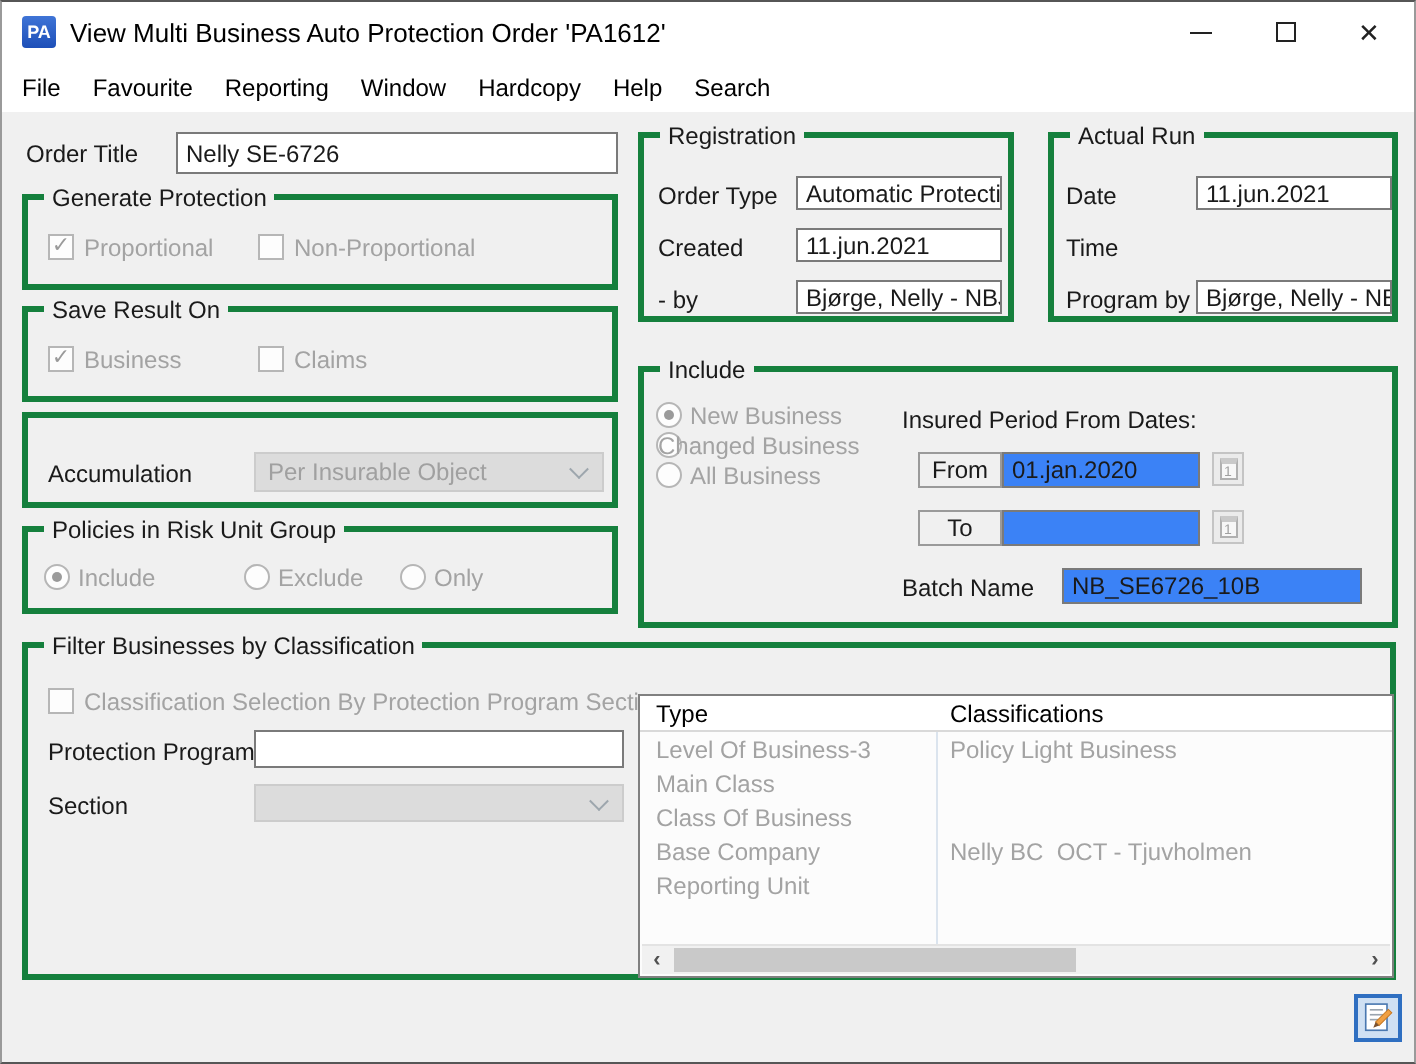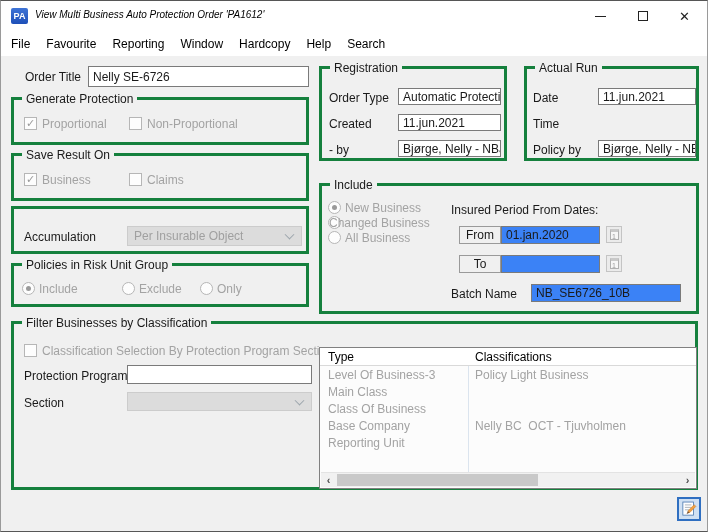--- a/index.html
+++ b/index.html
@@ -11,21 +11,21 @@
     border:1px solid #9a9a9a; border-top:1px solid #565656; border-bottom:1px solid #565656;
     font-size:12px; color:#1a1a1a;
   }
   
   .titlebar { position:absolute; left:0; top:0; width:100%; height:30px; background:#ffffff; }
   .app-icon {
     position:absolute; left:10px; top:7px; width:17px; height:16px; border-radius:2px;
     background:linear-gradient(#3f74d6,#1d4fb8); color:#fff; font-size:9px; font-weight:bold;
     display:flex; align-items:center; justify-content:center; letter-spacing:0;
   }
-  .title-text { position:absolute; left:34px; top:8px; font-size:10px; color:#000; white-space:nowrap;font-style:italic; }
+  .title-text { position:absolute; left:34px; top:8px; font-size:13px; color:#000; white-space:nowrap; }
   .winbtn { position:absolute; top:0; width:33px; height:30px; display:flex; align-items:center; justify-content:center; cursor:default; }
   .min-glyph { width:11px; height:0; border-top:1px solid #222; display:block; }
   .max-glyph { width:10px; height:10px; border:1px solid #222; display:block; }
   .close-glyph { font-size:13px; color:#222; line-height:1; }
   
   .menubar { position:absolute; left:0; top:30px; width:100%; height:25px; background:#ffffff; padding-left:10px; display:flex; align-items:center; }
   .menu-item { padding:0 8px; font-size:12px; color:#000; }
   .menu-item:first-child { padding-left:0; }
   
   .lbl { position:absolute; white-space:nowrap; color:#1a1a1a; }
@@ -78,21 +78,21 @@
   <div class="menubar">
     <span class="menu-item">File</span>
     <span class="menu-item">Favourite</span>
     <span class="menu-item">Reporting</span>
     <span class="menu-item">Window</span>
     <span class="menu-item">Hardcopy</span>
     <span class="menu-item">Help</span>
     <span class="menu-item">Search</span>
   </div>
 
-  <div class="lbl" style="left:24px; top:69px;text-align:center;">Order Title</div>
+  <div class="lbl" style="left:12px; top:69px;text-align:center;">Order Title</div>
   <div class="tbox" style="left:87px; top:65px; width:221px; height:21px;">Nelly SE-6726</div>
 
   <div class="group" style="left:10px; top:96px; width:298px; height:48px;">
     <div class="gtitle">Generate Protection</div>
     <span class="cb checked" style="left:10px; top:17px;"></span>
     <div class="lbl dim" style="left:28px; top:17px;">Proportional</div>
     <span class="cb" style="left:115px; top:17px;"></span>
     <div class="lbl dim" style="left:133px; top:17px;">Non-Proportional</div>
   </div>
 
@@ -130,21 +130,21 @@
     <div class="tbox" style="left:76px; top:45px; width:103px; height:17px;">11.jun.2021</div>
     <div class="lbl" style="left:7px; top:74px;">- by</div>
     <div class="tbox" style="left:76px; top:71px; width:103px; height:17px;">Bjørge, Nelly - NBJOF</div>
   </div>
 
   <div class="group" style="left:523px; top:65px; width:175px; height:95px;">
     <div class="gtitle">Actual Run</div>
     <div class="lbl" style="left:6px; top:22px;">Date</div>
     <div class="tbox" style="left:71px; top:19px; width:98px; height:17px;">11.jun.2021</div>
     <div class="lbl" style="left:6px; top:48px;">Time</div>
-    <div class="lbl" style="left:6px; top:74px;">Policy by</div>
+    <div class="lbl" style="left:6px; top:74px;">Program by</div>
     <div class="tbox" style="left:71px; top:71px; width:98px; height:17px;">Bjørge, Nelly - NBJOF</div>
   </div>
 
   <div class="group" style="left:318px; top:182px; width:380px; height:131px;">
     <div class="gtitle">Include</div>
     <span class="radio on" style="left:6px; top:15px;"></span>
     <div class="lbl dim" style="left:23px; top:15px;">New Business</div>
     <span class="radio" style="left:6px; top:30px;"></span>
     <div class="lbl dim" style="left:7px; top:30px;">Changed Business</div>
     <span class="radio" style="left:6px; top:45px;"></span>

